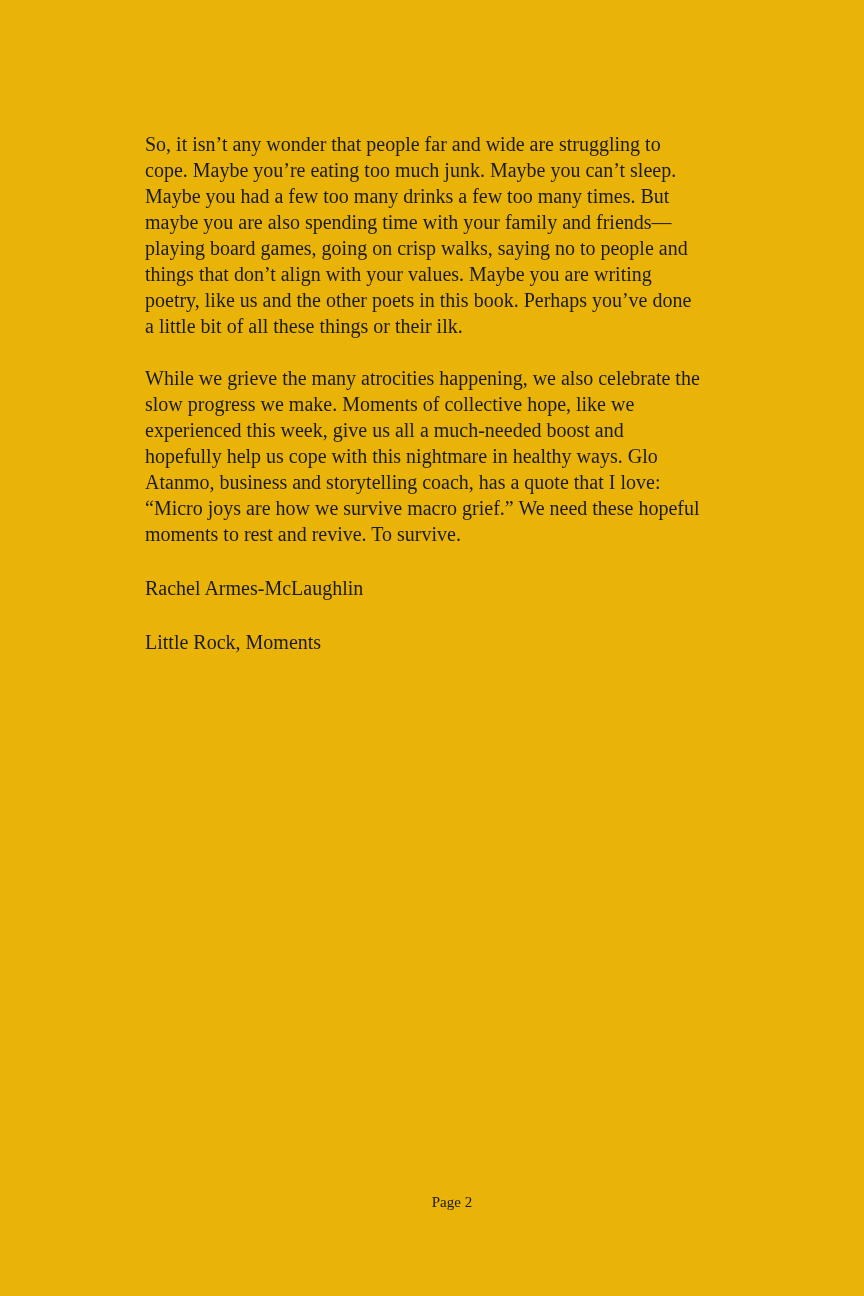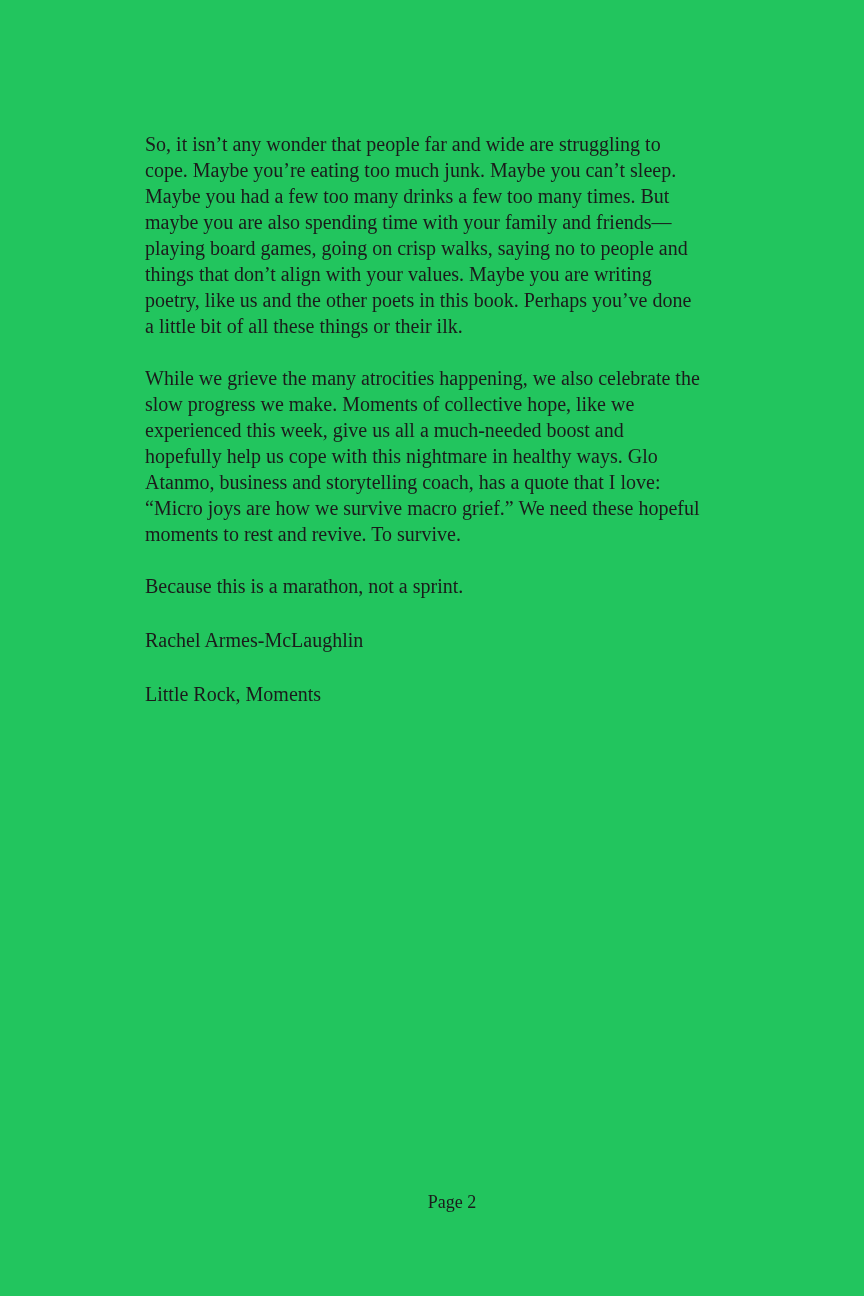--- a/index.html
+++ b/index.html
@@ -4,21 +4,21 @@
 <style>
   html, body {
     margin: 0;
     padding: 0;
     background: #ffffff;
   }
   .page {
     position: relative;
     width: 864px;
     height: 1296px;
-    background: #22c55e;
+    background: #eab308;
     overflow: hidden;
     font-family: "Liberation Serif", "DejaVu Serif", serif;
     color: #1b1b1b;
   }
   .content {
     position: absolute;
     left: 145px;
     top: 131px;
     width: 614px;
     font-size: 20px;
@@ -34,21 +34,21 @@
   .signature div {
     line-height: 26px;
     margin-top: 28px;
   }
   .footer {
     position: absolute;
     left: 145px;
     width: 614px;
     top: 1192px;
     text-align: center;
-    font-size: 18px;
+    font-size: 15px;
     line-height: 20px;
     color: #1b1b1b;
   }
 </style>
 </head>
 <body>
 
 <div class="page">
   <div class="content">
     <p>So, it isn’t any wonder that people far and wide are struggling to
@@ -59,20 +59,19 @@
 things that don’t align with your values. Maybe you are writing
 poetry, like us and the other poets in this book. Perhaps you’ve done
 a little bit of all these things or their ilk.</p>
     <p>While we grieve the many atrocities happening, we also celebrate the
 slow progress we make. Moments of collective hope, like we
 experienced this week, give us all a much-needed boost and
 hopefully help us cope with this nightmare in healthy ways. Glo
 Atanmo, business and storytelling coach, has a quote that I love:
 “Micro joys are how we survive macro grief.” We need these hopeful
 moments to rest and revive. To survive.</p>
-    <p>Because this is a marathon, not a sprint.</p>
     <div class="signature">
       <div>Rachel Armes-McLaughlin</div>
       <div>Little Rock, Moments</div>
     </div>
   </div>
   <div class="footer">Page 2</div>
 </div>
 
 </body></html>

